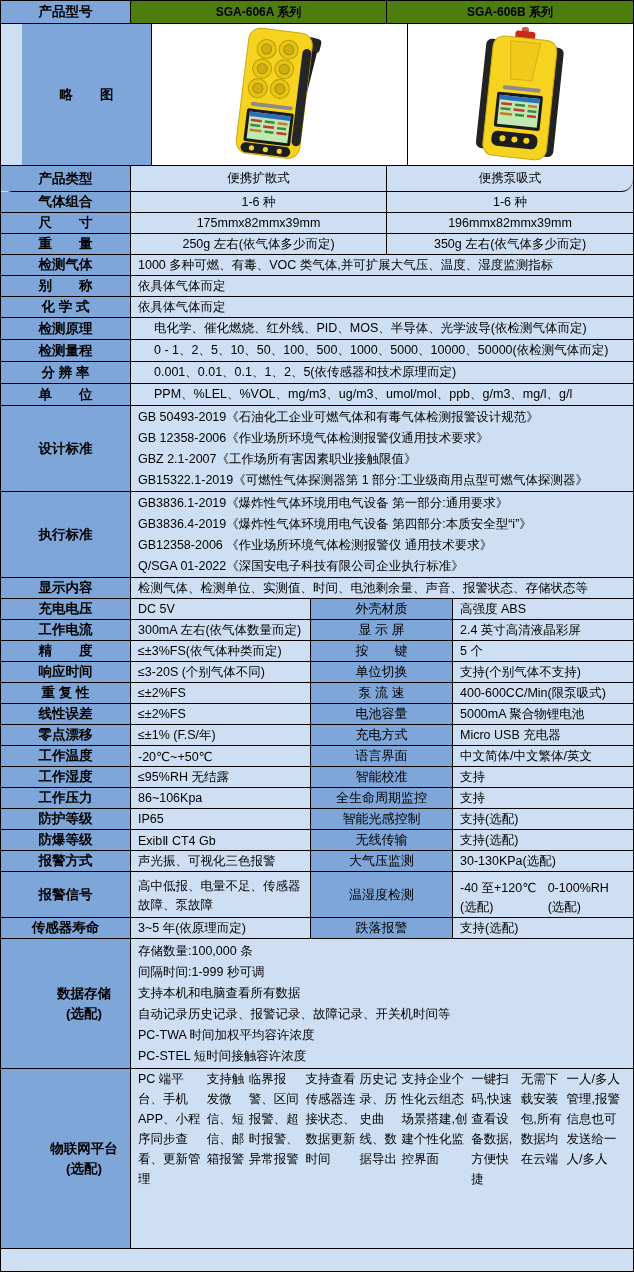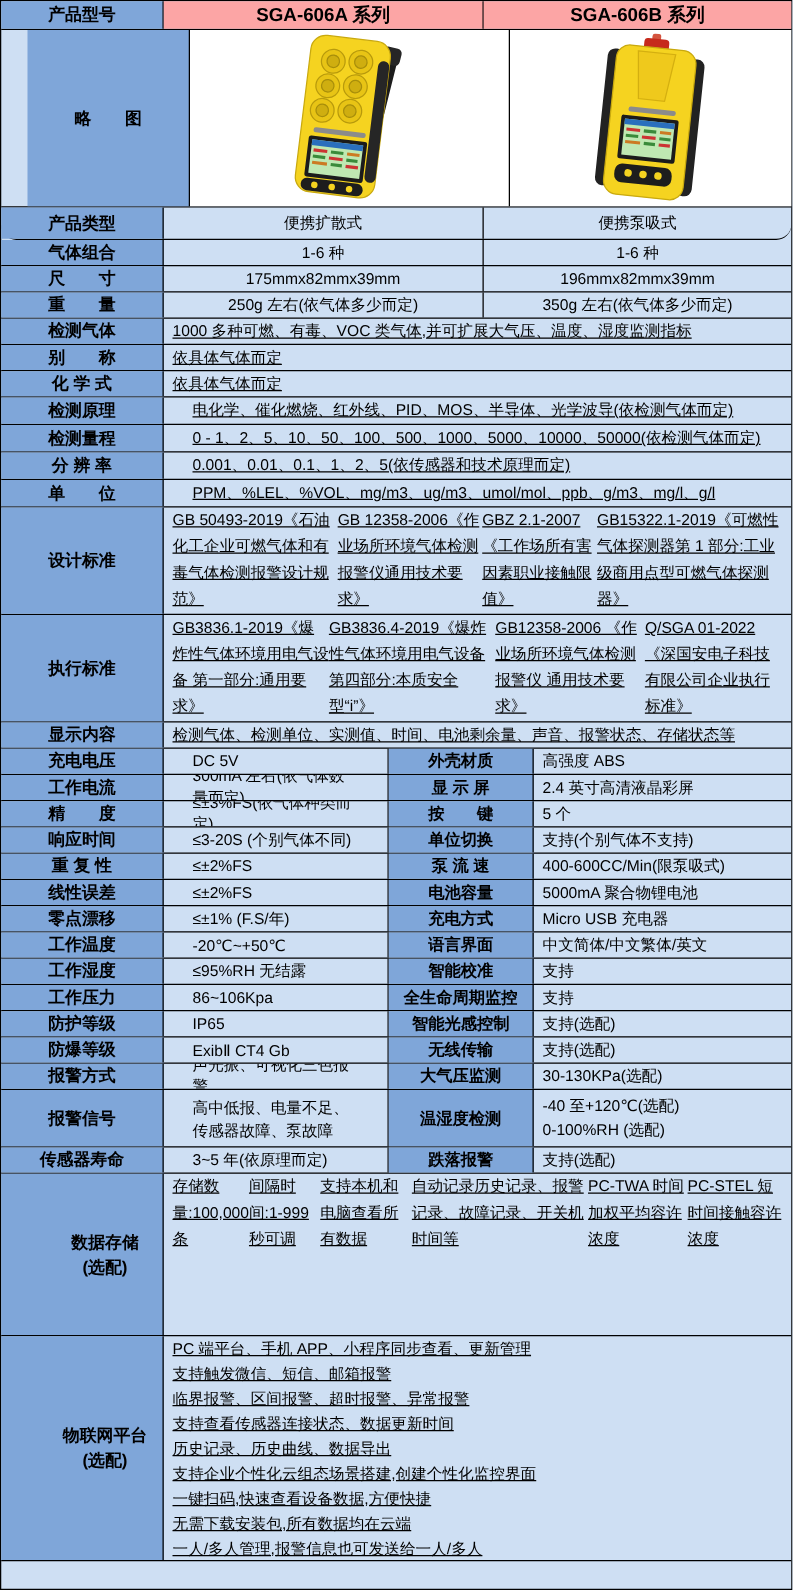--- a/index.html
+++ b/index.html
@@ -3,30 +3,30 @@
 <meta charset="utf-8">
 <style>
   html,body{margin:0;padding:0;background:#fff;}
   body{width:634px;font-family:"Liberation Sans","DejaVu Sans",sans-serif;color:#000;}
   .tbl{width:634px;height:1272px;box-sizing:border-box;border:1px solid #000;background:#CEDFF3;}
   .row{display:flex;box-sizing:border-box;border-bottom:1px solid #000;width:100%;}
   .row:last-child{border-bottom:none;}
   .c{box-sizing:border-box;border-right:1px solid #000;display:flex;align-items:center;overflow:hidden;font-size:12.5px;}
   .c:last-child{border-right:none;}
   .lab{width:130px;flex:none;background:#7FA6D9;font-weight:bold;justify-content:center;white-space:pre;font-size:13.5px;}
-  .lab2{width:116px;flex:none;background:#7FA6D9;font-weight:bold;justify-content:center;white-space:pre;font-size:13px;}
-  .hv{background:#fca5a5;font-weight:bold;justify-content:center;font-size:15px;}
+  .lab2{width:142px;flex:none;background:#7FA6D9;font-weight:normal;justify-content:center;white-space:pre;font-size:13px;}
+  .hv{background:#4d7c0f;font-weight:bold;justify-content:center;font-size:12px;}
   .vA{width:256px;flex:none;justify-content:center;}
   .vB{flex:1;justify-content:center;}
-  .vfull{flex:1;padding:0 7px;text-decoration:underline;}
-  .v1{width:180px;flex:none;padding:0 23px;}
+  .vfull{flex:1;padding:0 7px;}
+  .v1{width:180px;flex:none;padding:0 7px;}
   .v2{flex:1;padding:0 7px;}
-  .ml{flex-direction:row;align-items:flex-start;justify-content:center;line-height:21px;}
-  .ml19{flex-direction:column;align-items:flex-start;justify-content:center;line-height:19px;}
-  .ml20{flex-direction:column;align-items:flex-start;justify-content:center;line-height:20px;}
+  .ml{flex-direction:column;align-items:flex-start;justify-content:center;line-height:21px;}
+  .ml19{flex-direction:row;align-items:flex-end;justify-content:center;line-height:19px;}
+  .ml20{flex-direction:row;align-items:flex-start;justify-content:center;line-height:20px;}
   .labcol{flex-direction:column;line-height:20px;padding-left:37px;}
   .wrap2{line-height:19px;display:block;padding-top:3px;}
   .imgcell{background:#fff;justify-content:center;}
   .h23{height:23px;}.h142{height:142px;padding-left:21px;}.h26{height:26px;border-radius:12px;}.h21{height:21px;}.h22{height:22px;gap:16px;}
   .h86{height:86px;}.h46{height:46px;}.h130{height:130px;}.h180{height:180px;}.h24{height:24px;margin-top:26px;}
 </style>
 </head>
 <body>
 
 <div class="tbl">

